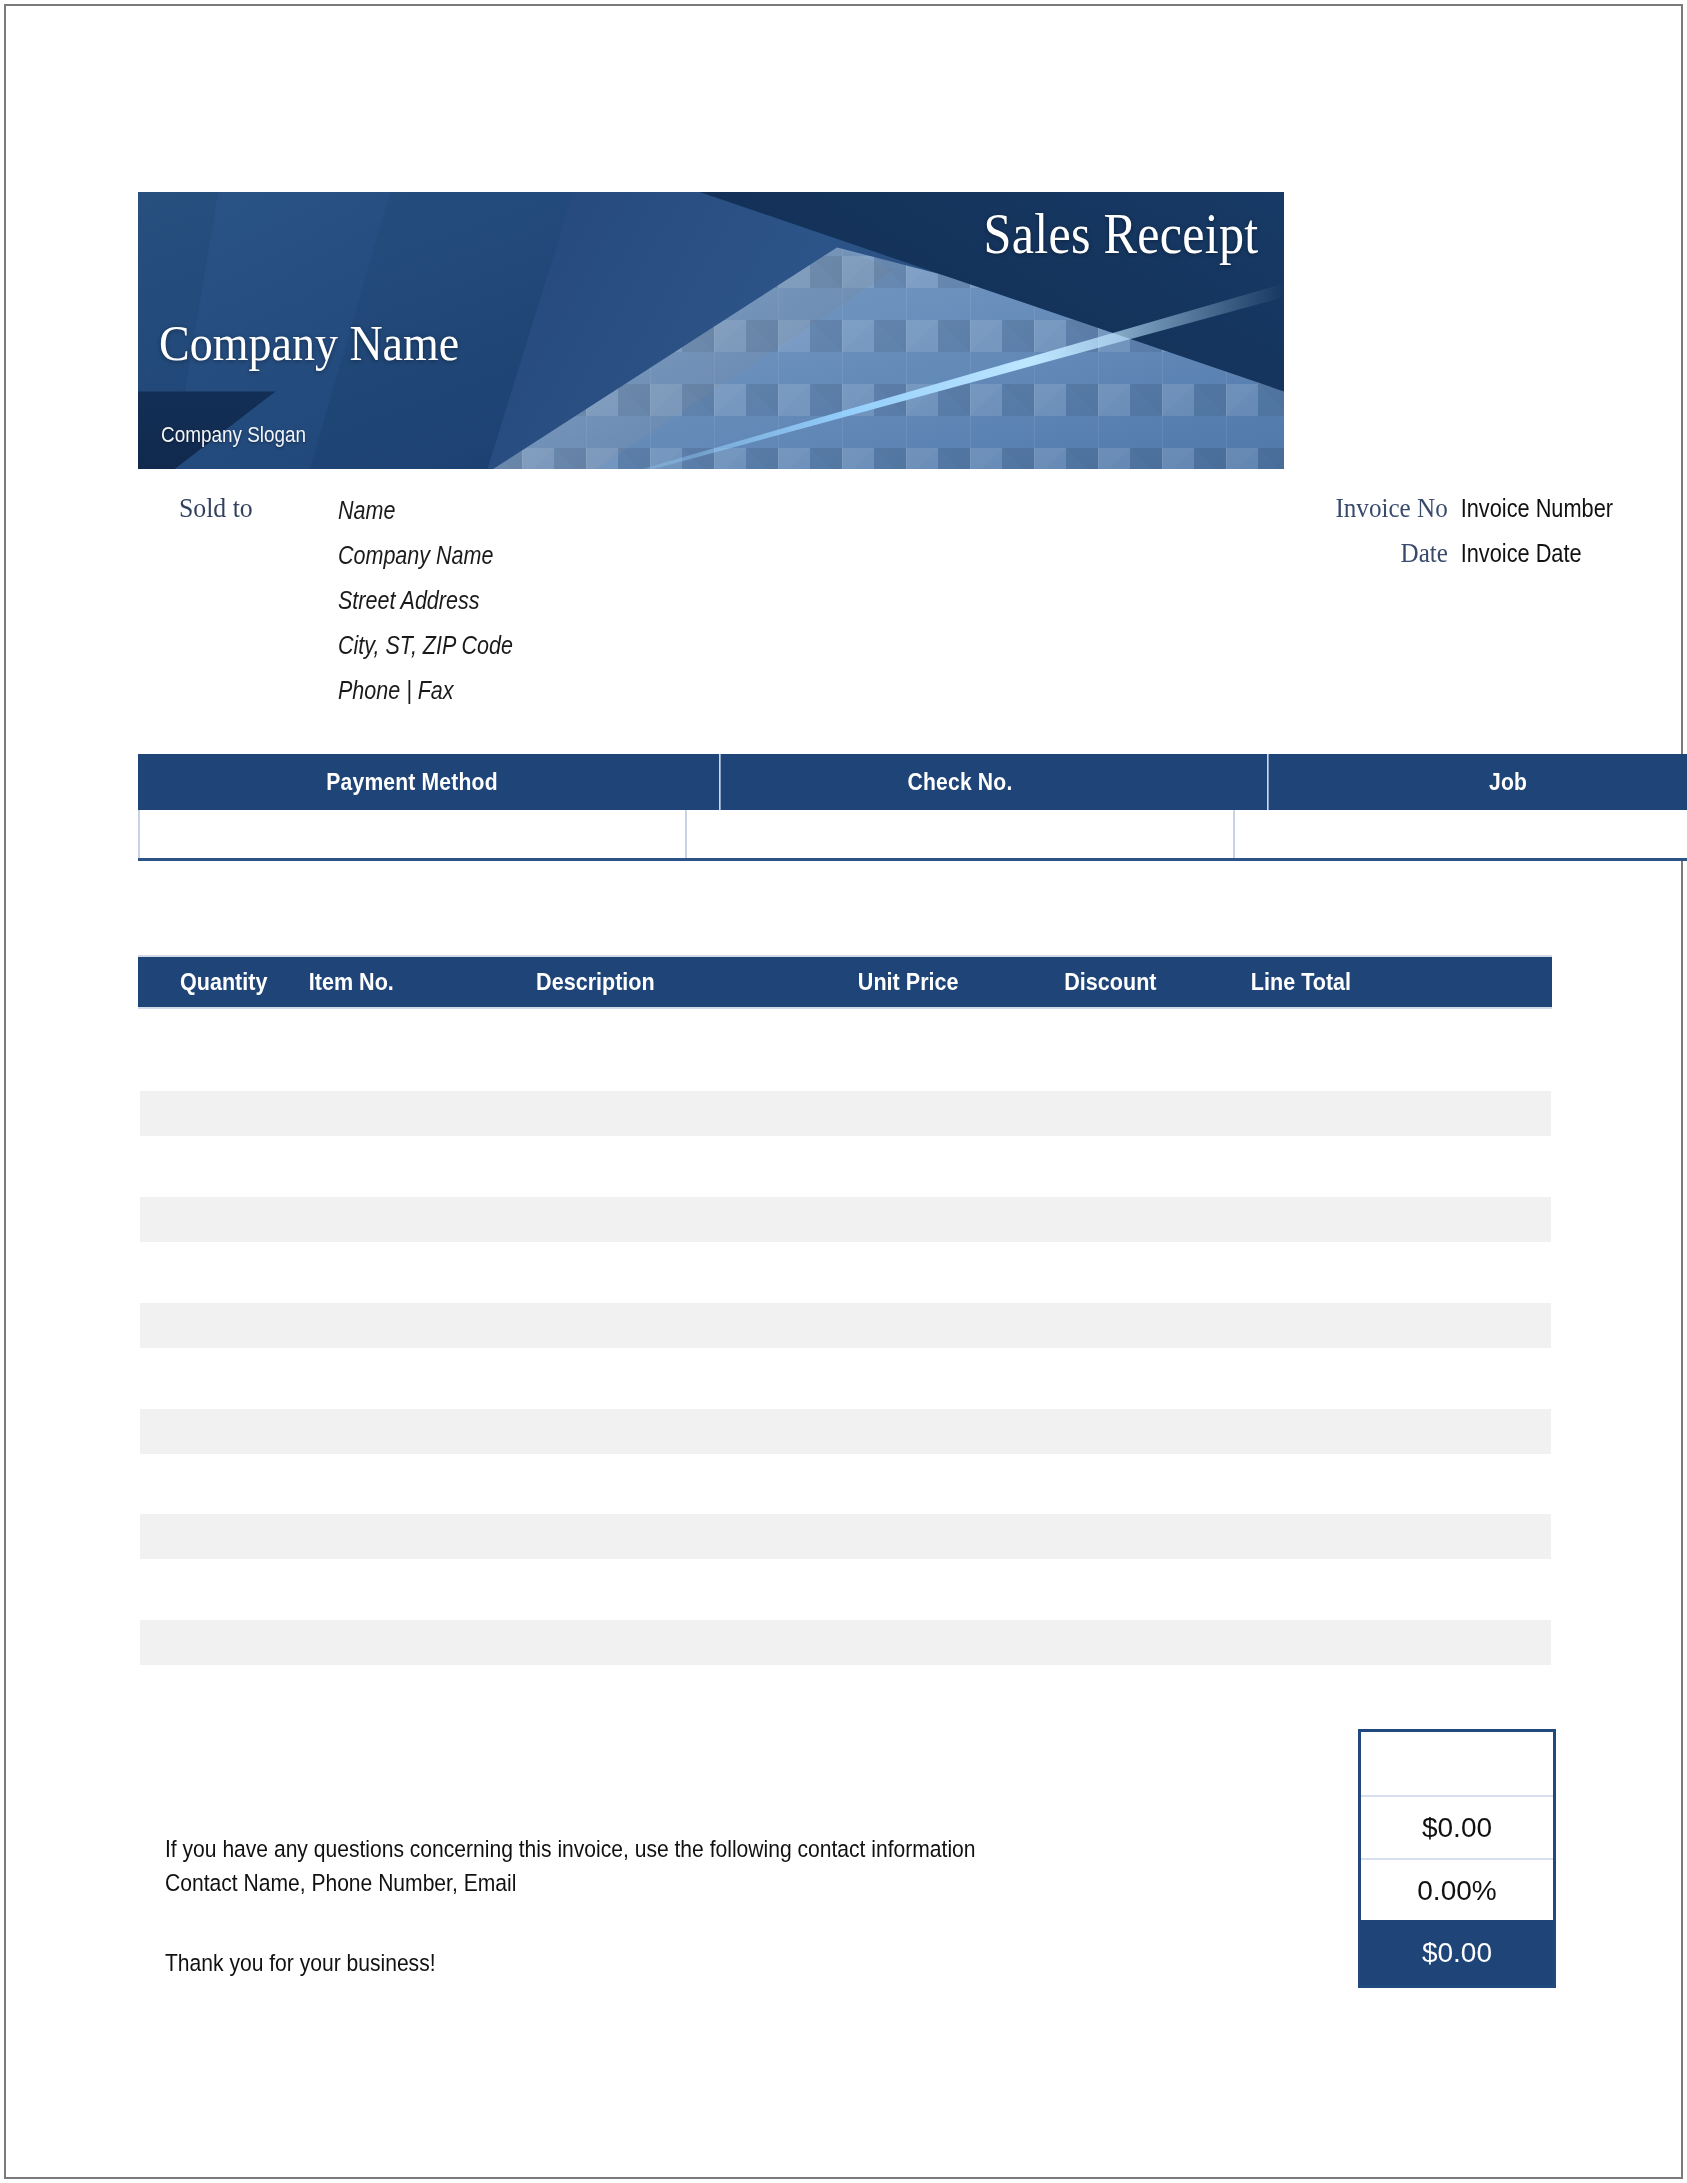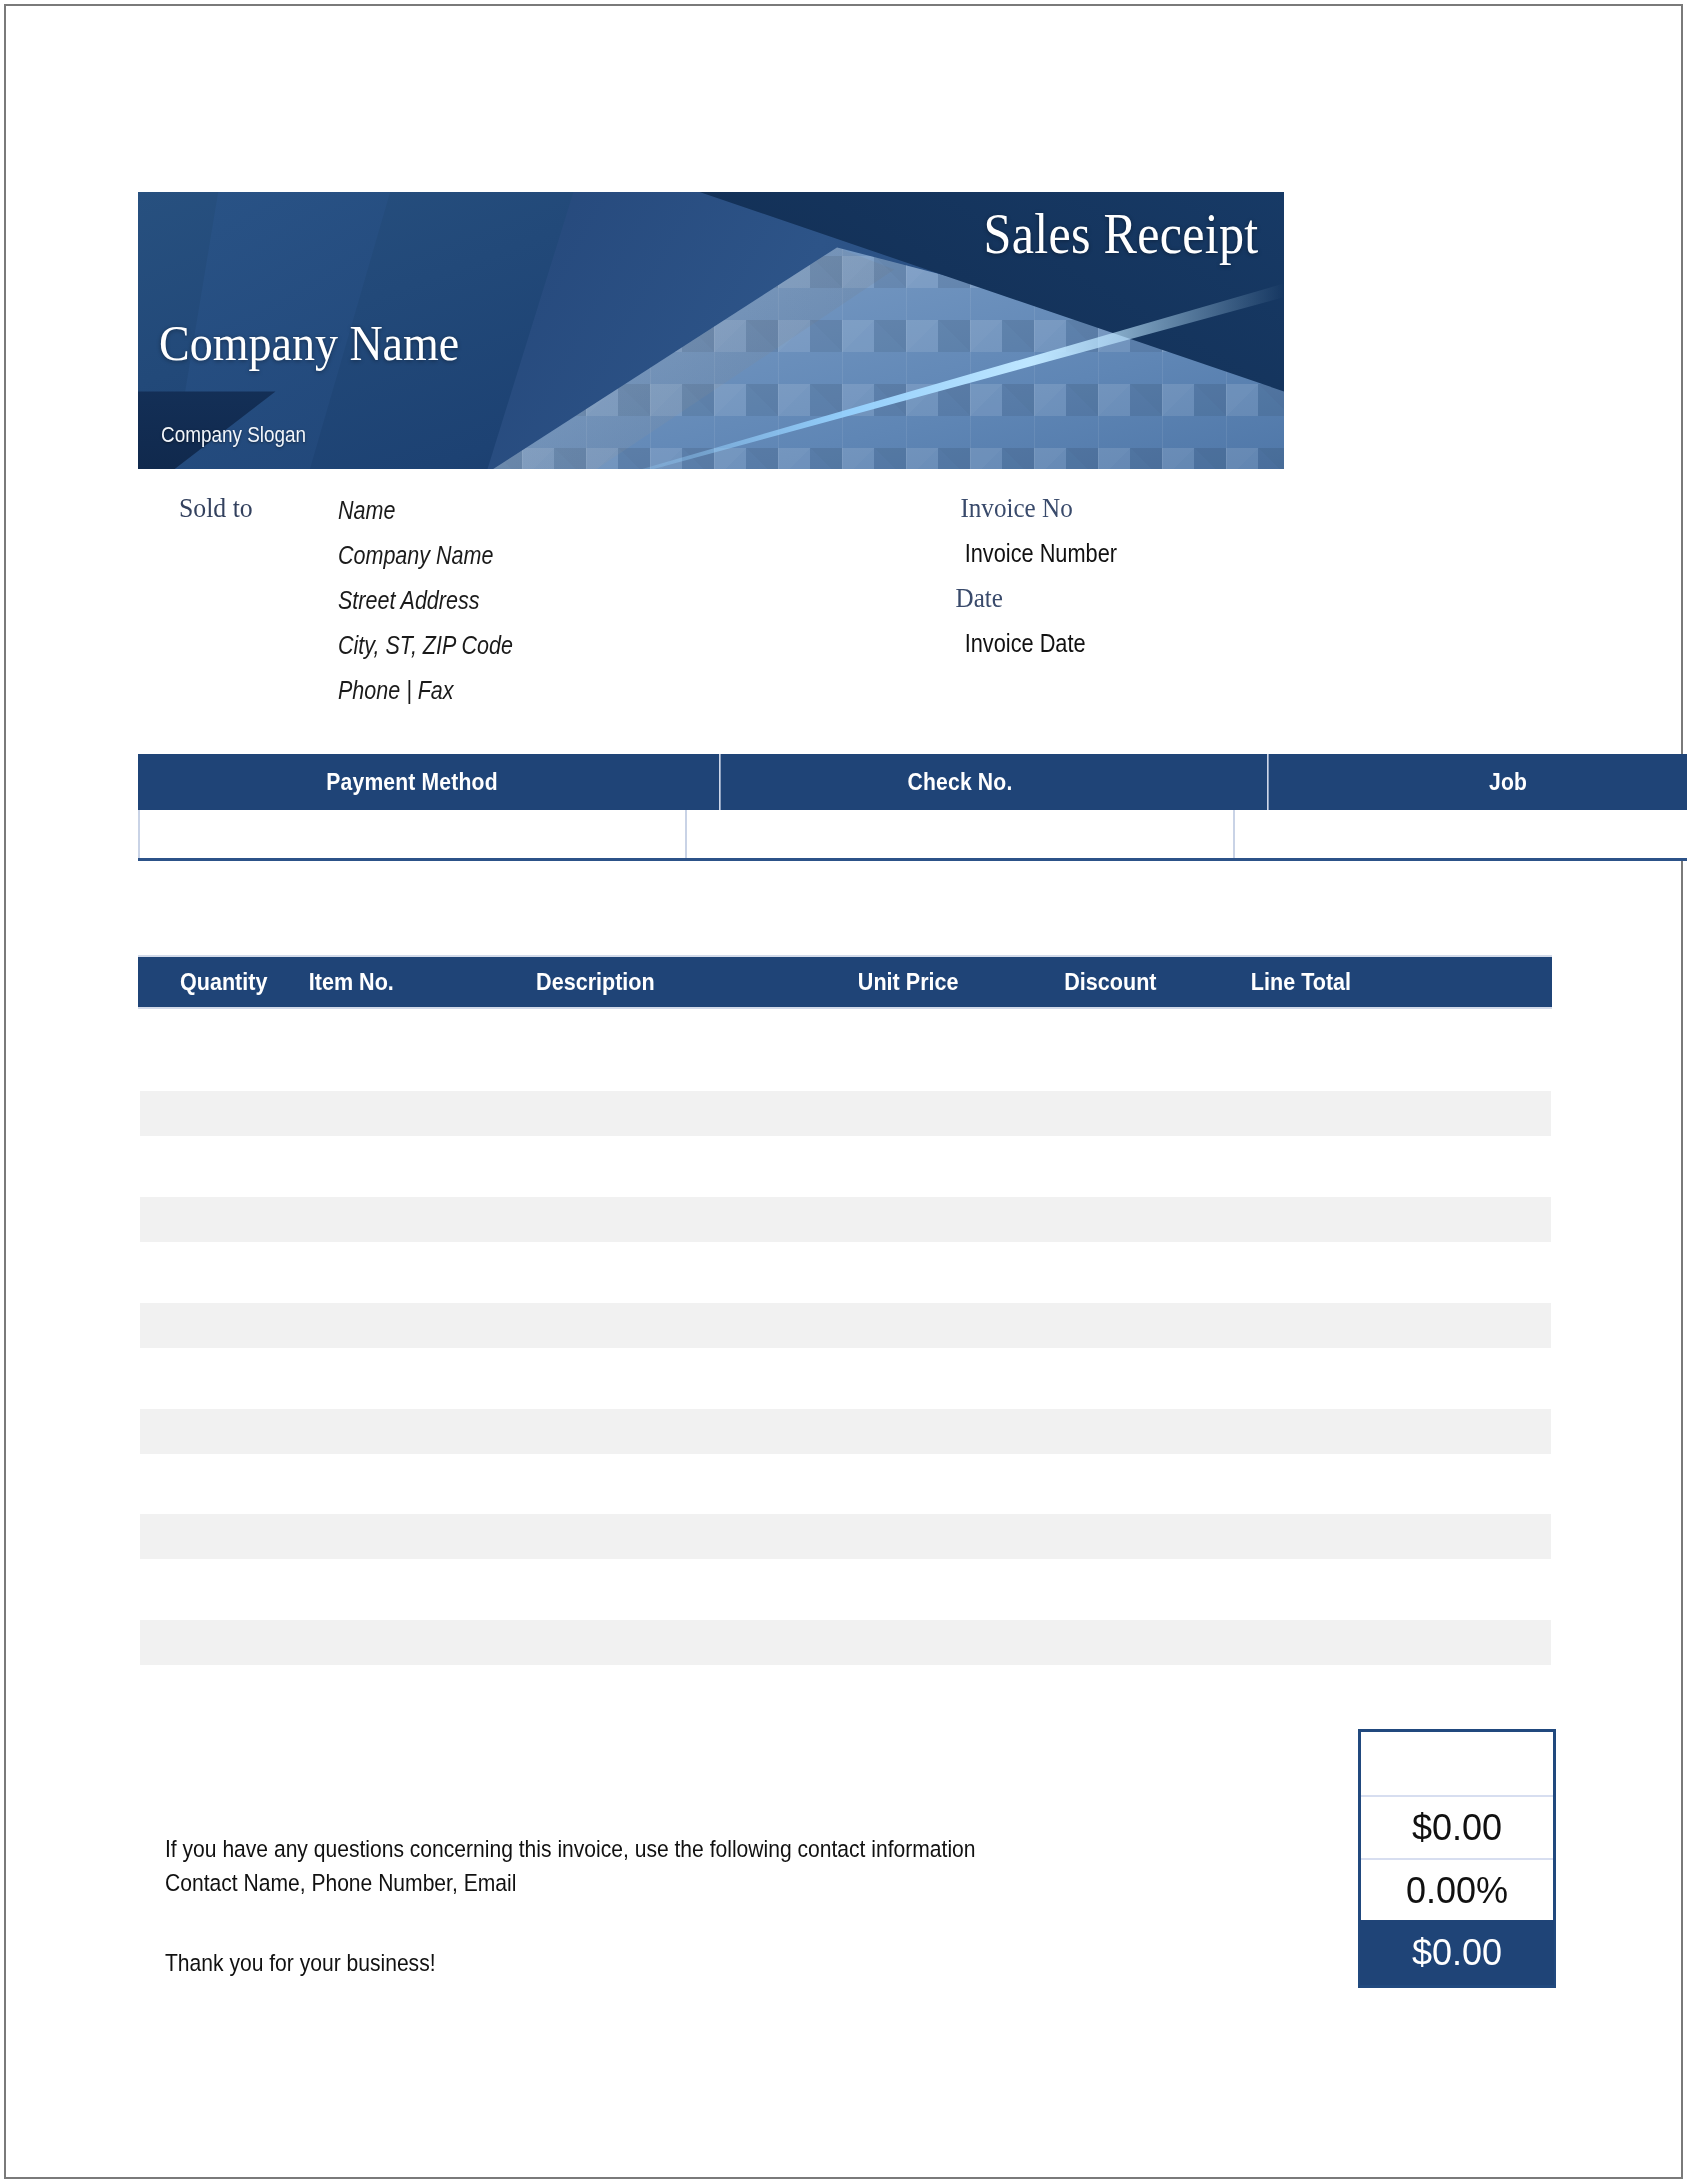--- a/index.html
+++ b/index.html
@@ -175,21 +175,20 @@
     top: 480px;
     width: 728px;
     text-align: right;
   }
   .meta-row {
     display: flex;
     justify-content: flex-end;
     align-items: baseline;
     line-height: 45px;
     white-space: nowrap;
-    flex-direction: column;
   }
   .meta-label {
     font-family: "Liberation Serif", serif;
     font-size: 27px;
     color: #394a6b;
     transform: scaleX(.93);
     transform-origin: right center;
   }
   .meta-value {
     font-size: 25px;
@@ -293,21 +292,21 @@
     width: 198px;
     border: 3.3px solid #21497e;
     box-sizing: border-box;
     background: #ffffff;
   }
   .totals-box .tcell {
     height: 63px;
     display: flex;
     align-items: center;
     justify-content: center;
-    font-size: 36px;
+    font-size: 28px;
     color: #111111;
     box-sizing: border-box;
   }
   .totals-box .tcell + .tcell { border-top: 2.6px solid #d7def0; }
   .totals-box .tcell.total {
     background: #1f4477;
     color: #ffffff;
     border-top: none;
     height: 65px;
     margin: -0.7px;

